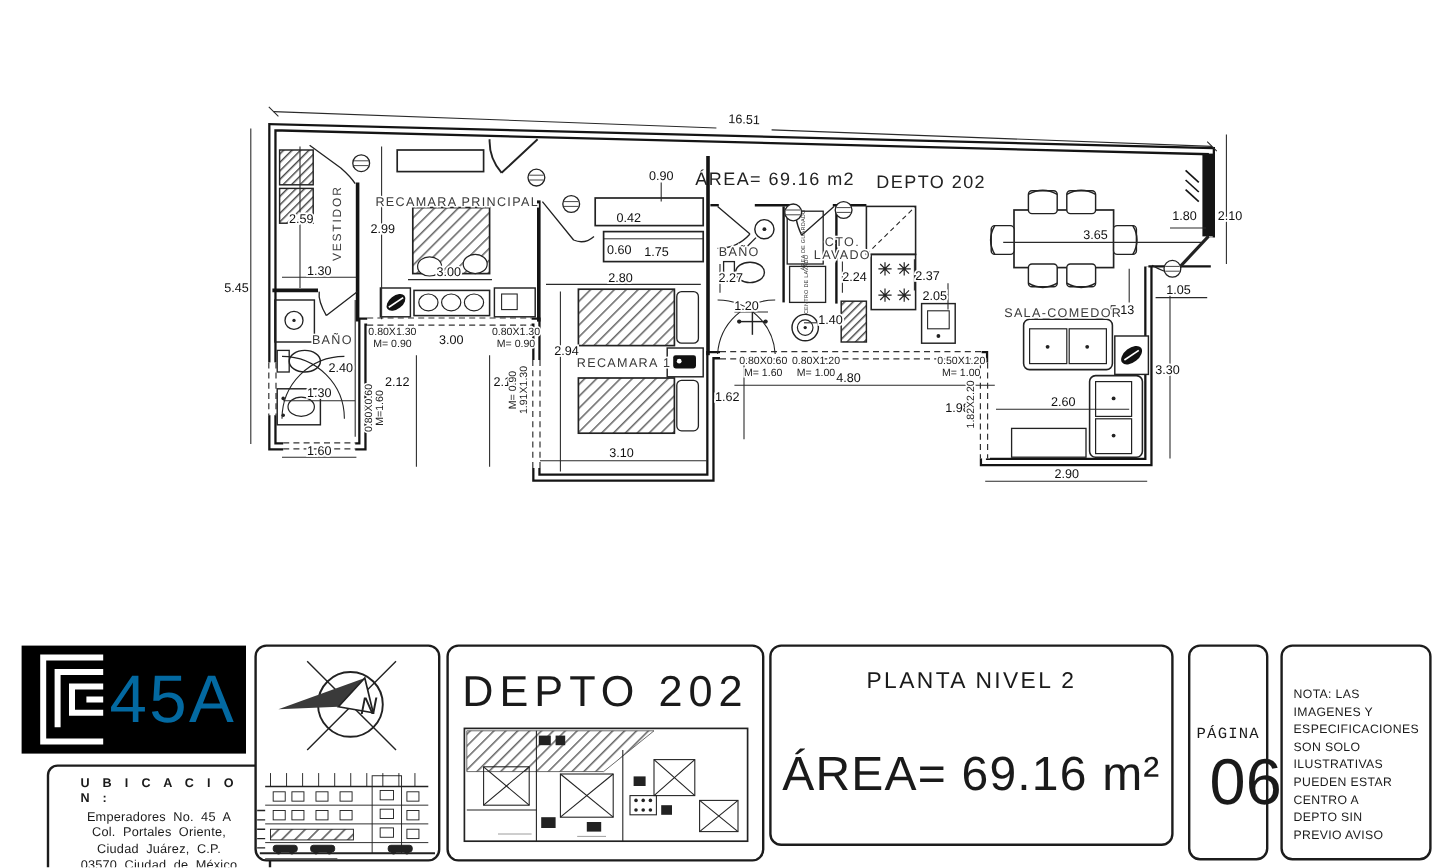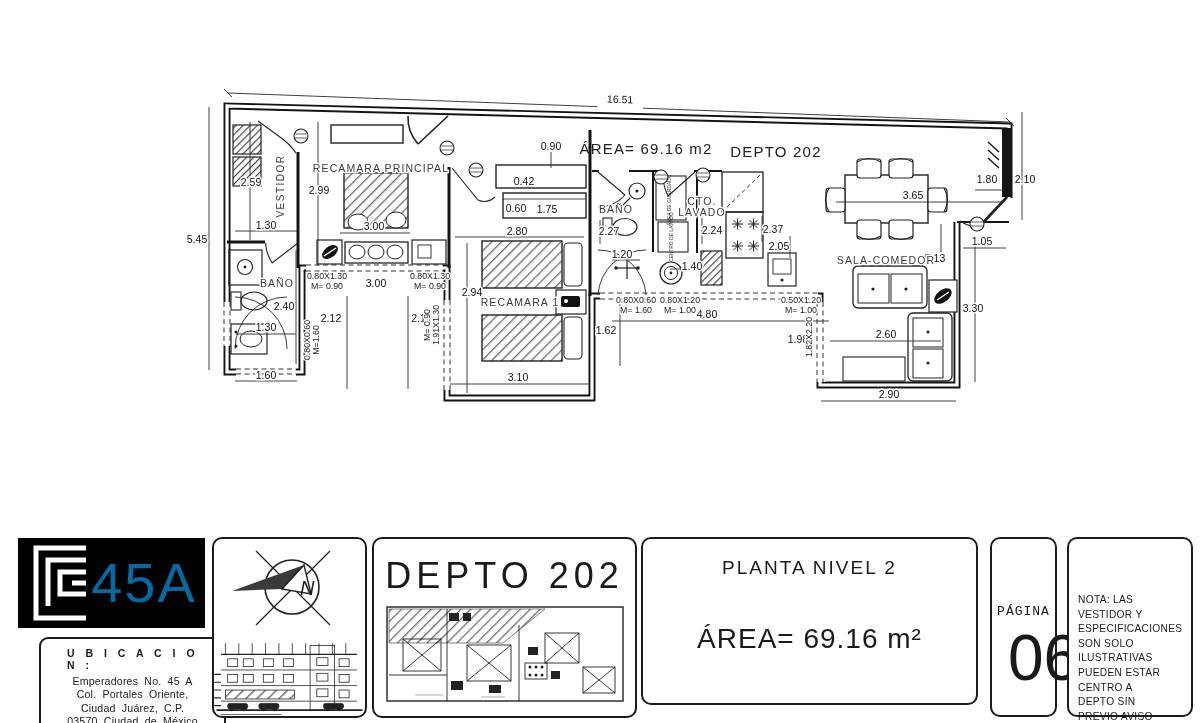--- a/index.html
+++ b/index.html
@@ -17,25 +17,25 @@
   #logo-text{position:absolute;left:84px;top:540px;width:120px;height:86px;color:#0369a1;
              font-size:56px;letter-spacing:2px;line-height:86px;text-align:center;font-weight:400;}
   #ubicacion{left:18px;top:637px;width:187px;height:104px;border-radius:9px;padding:5px 24px;margin-left:21px;}
   #ubicacion .ttl{font-size:10.5px;letter-spacing:4px;font-weight:bold;margin:3px 0 4px 2px;}
   #ubicacion .ln{font-size:10.6px;letter-spacing:.2px;word-spacing:3px;line-height:13.4px;white-space:nowrap;text-align:center;}
   #panel-compass{left:212px;top:537px;width:155px;height:181px;}
   #panel-depto{left:372px;top:537px;width:265px;height:181px;}
   #depto-title{font-size:36px;letter-spacing:5px;text-align:center;margin-top:16px;font-weight:400;}
   #panel-planta{left:641px;top:537px;width:337px;height:168px;}
   #planta-title{font-size:19px;letter-spacing:2px;text-align:center;margin-top:18px;}
-  #area-title{font-size:28px;letter-spacing:1px;text-align:center;margin-top:44px;}
+  #area-title{font-size:40px;letter-spacing:1px;text-align:center;margin-top:44px;}
   #panel-pagina{left:990px;top:537px;width:67px;height:180px;text-align:center;}
   #pagina-label{font-size:13px;letter-spacing:1px;margin-top:65px;font-family:Liberation Mono, monospace;}
-  #pagina-number{font-size:64px;margin-top:2px;font-weight:400;margin-left:16px;}
-  #panel-nota{left:1067px;top:537px;width:126px;height:180px;padding:54px 0 0 9px;}
+  #pagina-number{font-size:54px;margin-top:2px;font-weight:400;margin-left:16px;}
+  #panel-nota{left:1067px;top:537px;width:126px;height:180px;padding:34px 0 0 9px;}
   #panel-nota .ln{font-size:10.2px;letter-spacing:.3px;line-height:14.6px;white-space:nowrap;}
 </style>
 </head>
 <body>
 
 <div id="sheet">
 
   <svg width="1200" height="533" viewBox="0 0 1200 533" style="position:absolute;left:0;top:0;">
     <defs>
       <pattern id="hatch" width="7" height="7" patternUnits="userSpaceOnUse" patternTransform="rotate(45)">
@@ -457,21 +457,21 @@
     <div id="area-title">ÁREA= 69.16 m²</div>
   </div>
 
   <div class="panel" id="panel-pagina">
     <div id="pagina-label">PÁGINA</div>
     <div id="pagina-number">06</div>
   </div>
 
   <div class="panel" id="panel-nota">
     <div class="ln">NOTA: LAS</div>
-    <div class="ln">VESTIDOR Y</div>
+    <div class="ln">IMAGENES Y</div>
     <div class="ln">ESPECIFICACIONES</div>
     <div class="ln">SON SOLO</div>
     <div class="ln">ILUSTRATIVAS</div>
     <div class="ln">PUEDEN ESTAR</div>
     <div class="ln">CENTRO A</div>
     <div class="ln">DEPTO SIN</div>
     <div class="ln">PREVIO AVISO</div>
   </div>
 
 </div>

